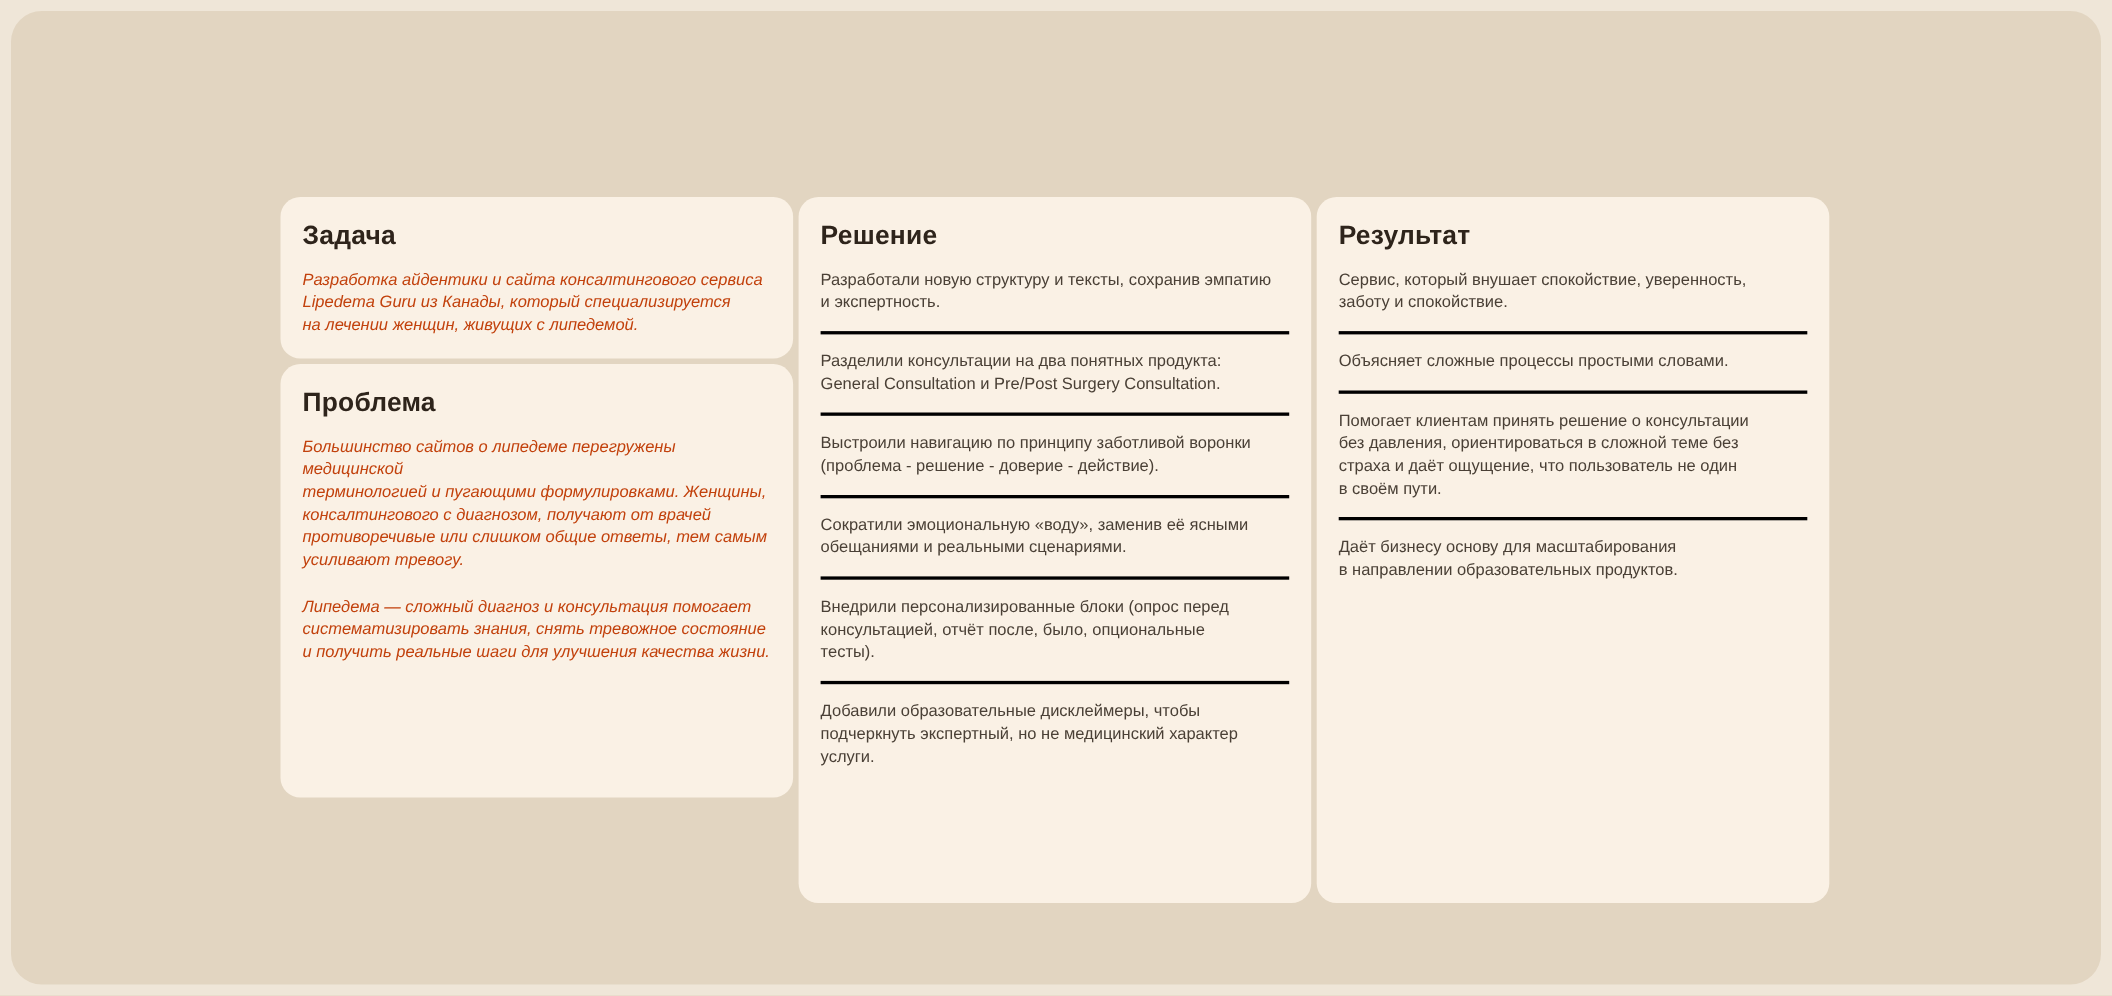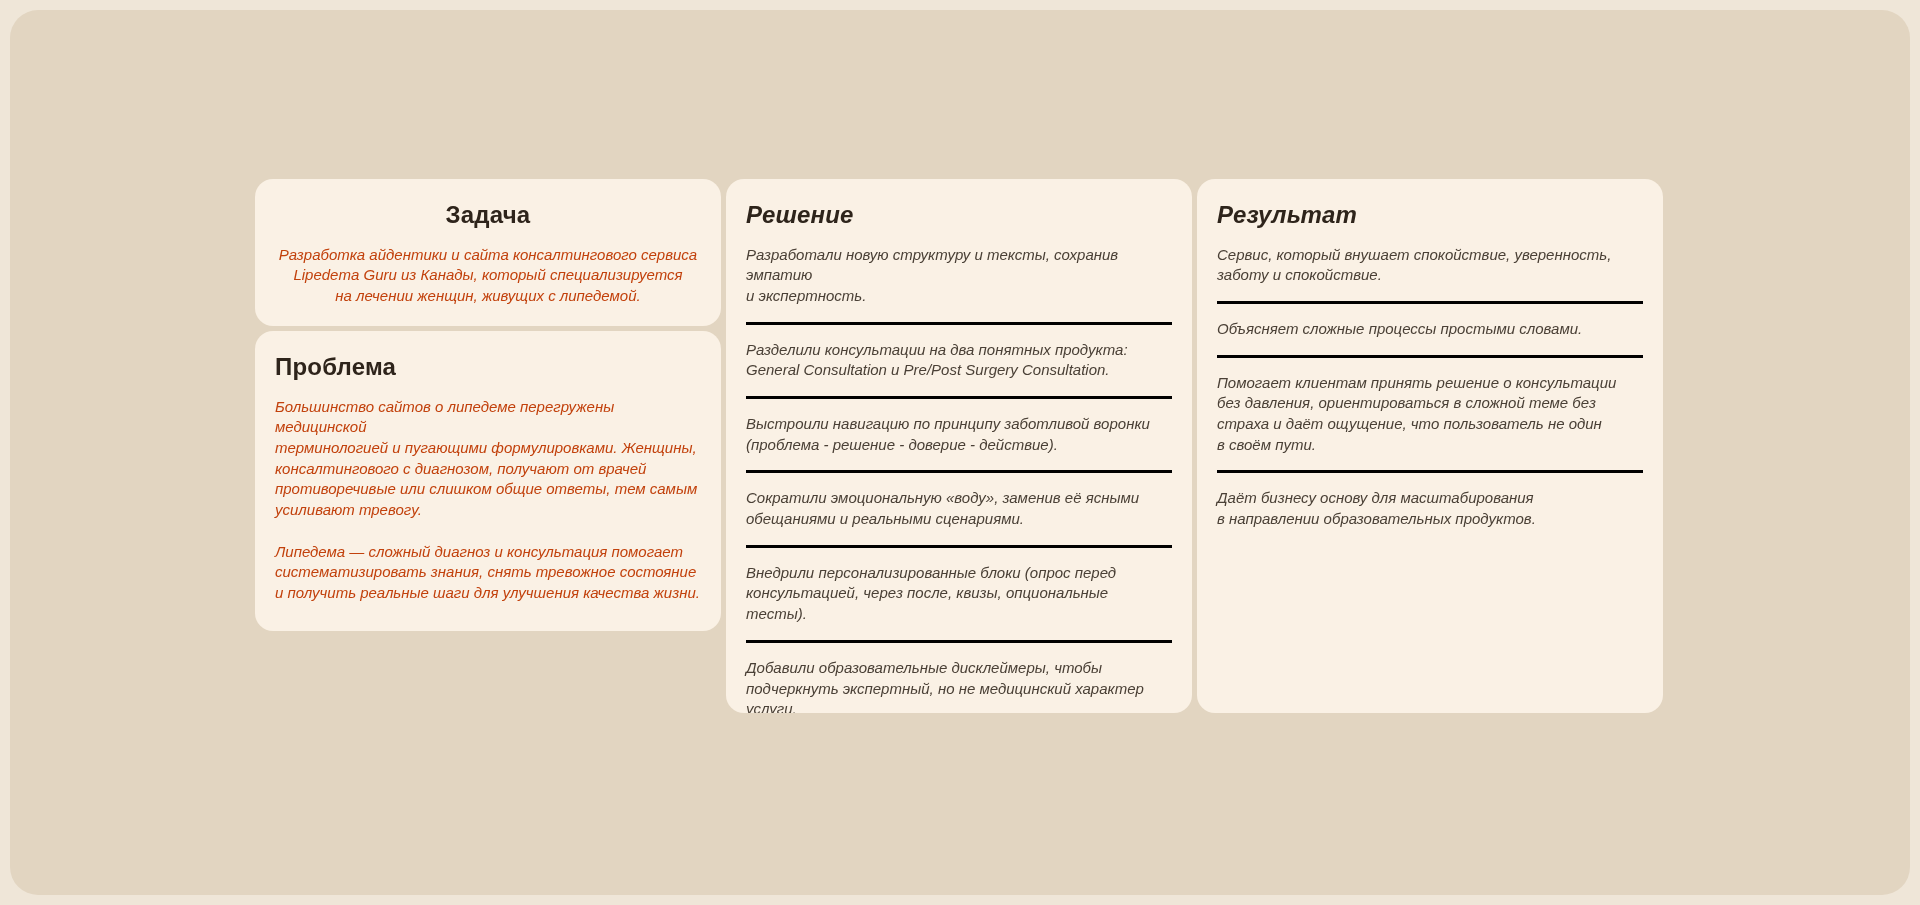--- a/index.html
+++ b/index.html
@@ -33,23 +33,23 @@
     flex-direction: column;
     gap: 5px;
   }
   .card {
     background: #faf1e5;
     border-radius: 18px;
     padding: 22px 20px 20px 20px;
     box-sizing: border-box;
     overflow: hidden;
   }
-  .card-task    { height: 147px; text-align: center; }
-  .card-problem { height: 300px; border-radius: 18px; }
-  .card-tall    { height: 534px; font-style: italic; }
+  .card-task    { height: 147px; }
+  .card-problem { height: 394px; border-radius: 18px; }
+  .card-tall    { height: 642px; }
   .card h2 {
     margin: 0 0 16px 0;
     font-size: 24px;
     font-weight: 700;
     color: #2e241b;
     letter-spacing: 0.2px;
     line-height: 1.15;
   }
   .para {
     margin: 10px 0 21px 0;
@@ -122,21 +122,21 @@
           <p class="item">Разделили консультации на два понятных продукта:
 General Consultation и Pre/Post Surgery Consultation.</p>
 
           <p class="item">Выстроили навигацию по принципу заботливой воронки
 (проблема - решение - доверие - действие).</p>
 
           <p class="item">Сократили эмоциональную «воду», заменив её ясными
 обещаниями и реальными сценариями.</p>
 
           <p class="item">Внедрили персонализированные блоки (опрос перед
-консультацией, через после, квизы, опциональные
+консультацией, отчёт после, было, опциональные
 тесты).</p>
 
           <p class="item">Добавили образовательные дисклеймеры, чтобы
 подчеркнуть экспертный, но не медицинский характер
 услуги.</p>
         </div>
     </section>
   </div>
 
   <div class="col">

